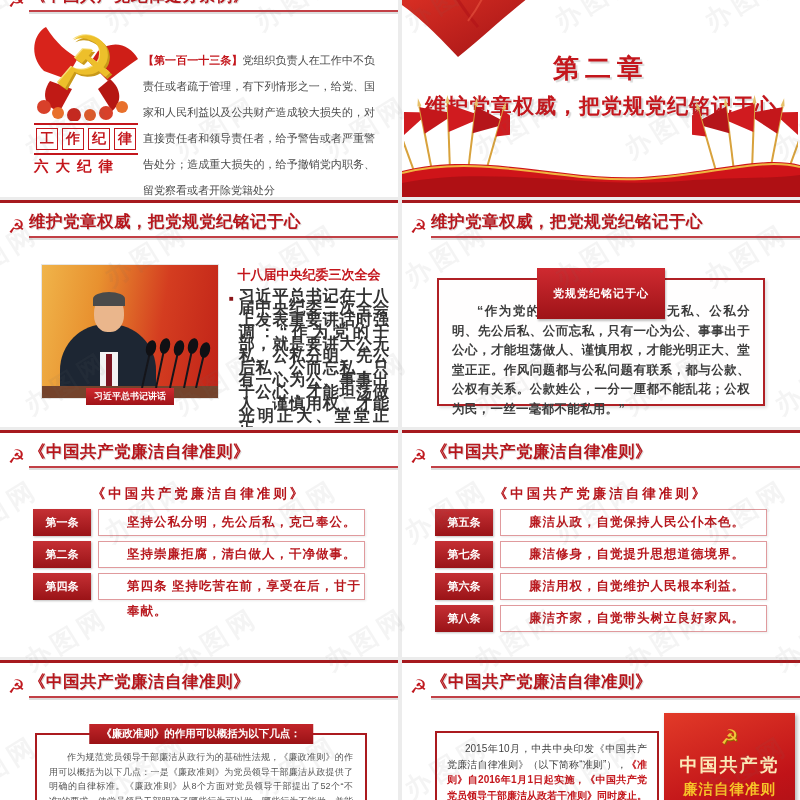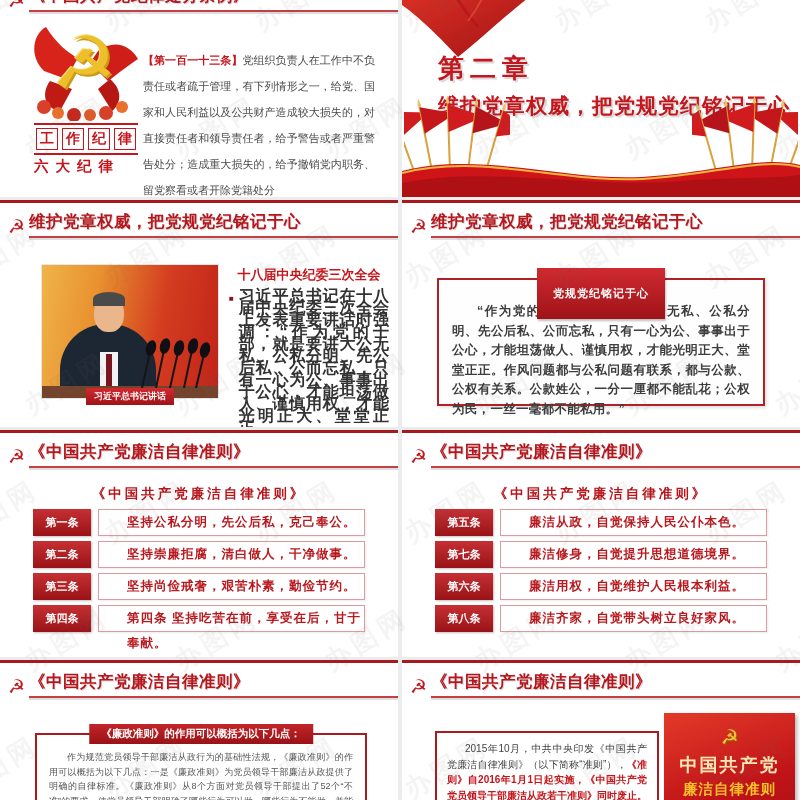--- a/index.html
+++ b/index.html
@@ -20,21 +20,21 @@
   .emblem-art{position:absolute;left:26px;top:50px;width:116px;height:98px;}
   .emblem-art .glyph{position:absolute;left:50%;top:40px;transform:translate(-50%,-50%);font-size:72px;color:#edbf2b;text-shadow:2px 2px 0 #c8991a, -1px -1px 0 #f6dd7a;}
   .stamp-row{position:absolute;left:34px;top:150px;border-top:2px solid #c4161c;border-bottom:2px solid #c4161c;padding:3px 2px;display:flex;gap:4px;}
   .stamp-row span{display:inline-flex;align-items:center;justify-content:center;width:20px;height:20px;border:1.5px solid #c4161c;color:#c4161c;font-weight:bold;font-size:14px;}
   .six-label{position:absolute;left:34px;top:184px;color:#c4161c;font-weight:bold;font-size:14.5px;letter-spacing:7px;}
   .s1-text{position:absolute;left:143px;top:74px;width:232px;margin:0;font-size:11px;line-height:26px;color:#4a4a4a;text-align:justify;}
   .s1-text .lead{color:#c4161c;font-weight:bold;}
 
   
   #s2 .drape{position:absolute;left:0;top:0;}
-  .chapter{position:absolute;left:0;right:0;top:78px;padding-left:36px;}
+  .chapter{position:absolute;left:0;right:0;top:78px;text-align:center;}
   .ch-no{font-size:26px;font-weight:bold;color:#c4161c;letter-spacing:6px;text-shadow:2px 2px 1px #d9d9d9;}
   .ch-title{margin-top:6px;font-size:21px;font-weight:bold;color:#c4161c;letter-spacing:1px;text-shadow:2px 2px 1px #d9d9d9;}
   .flags-l{position:absolute;left:2px;bottom:26px;}
   .flags-r{position:absolute;right:2px;bottom:26px;}
   .ribbon{position:absolute;left:0;bottom:0;}
 
   
   .photo{position:absolute;left:42px;top:62px;width:176px;height:133px;background:linear-gradient(100deg,#f0b44a 0%,#e8912f 30%,#d43d20 65%,#c02318 100%);box-shadow:0 0 0 1px #e6e6e6;}
   .photo .suit{position:absolute;left:18px;bottom:12px;width:96px;height:62px;background:#1d2633;border-radius:46px 46px 0 0;}
   .photo .shirt{position:absolute;left:58px;bottom:12px;width:18px;height:34px;background:#f2f2f2;}
@@ -263,24 +263,20 @@
       </div>
       <div class="c-title">《中国共产党廉洁自律准则》</div>
       <div class="rules">
         <div class="rule">
             <div class="no">第一条</div>
             <div class="tx">坚持公私分明，先公后私，克己奉公。</div>
           </div>
         <div class="rule">
             <div class="no">第二条</div>
             <div class="tx">坚持崇廉拒腐，清白做人，干净做事。</div>
-          </div>
-        <div class="rule">
-            <div class="no">第三条</div>
-            <div class="tx">坚持尚俭戒奢，艰苦朴素，勤俭节约。</div>
           </div>
         <div class="rule">
             <div class="no">第四条</div>
             <div class="tx">第四条 坚持吃苦在前，享受在后，甘于奉献。</div>
           </div>
       </div>
     </section>
 
     <section class="slide" id="s6">
       <div class="hdr">

